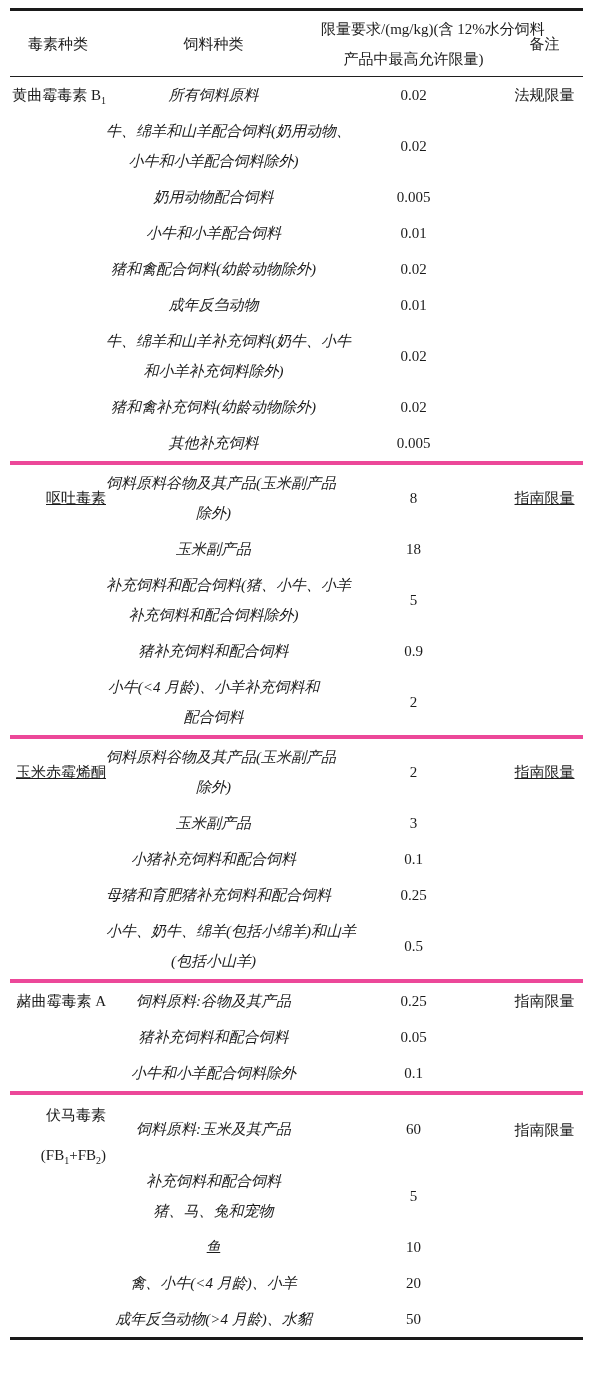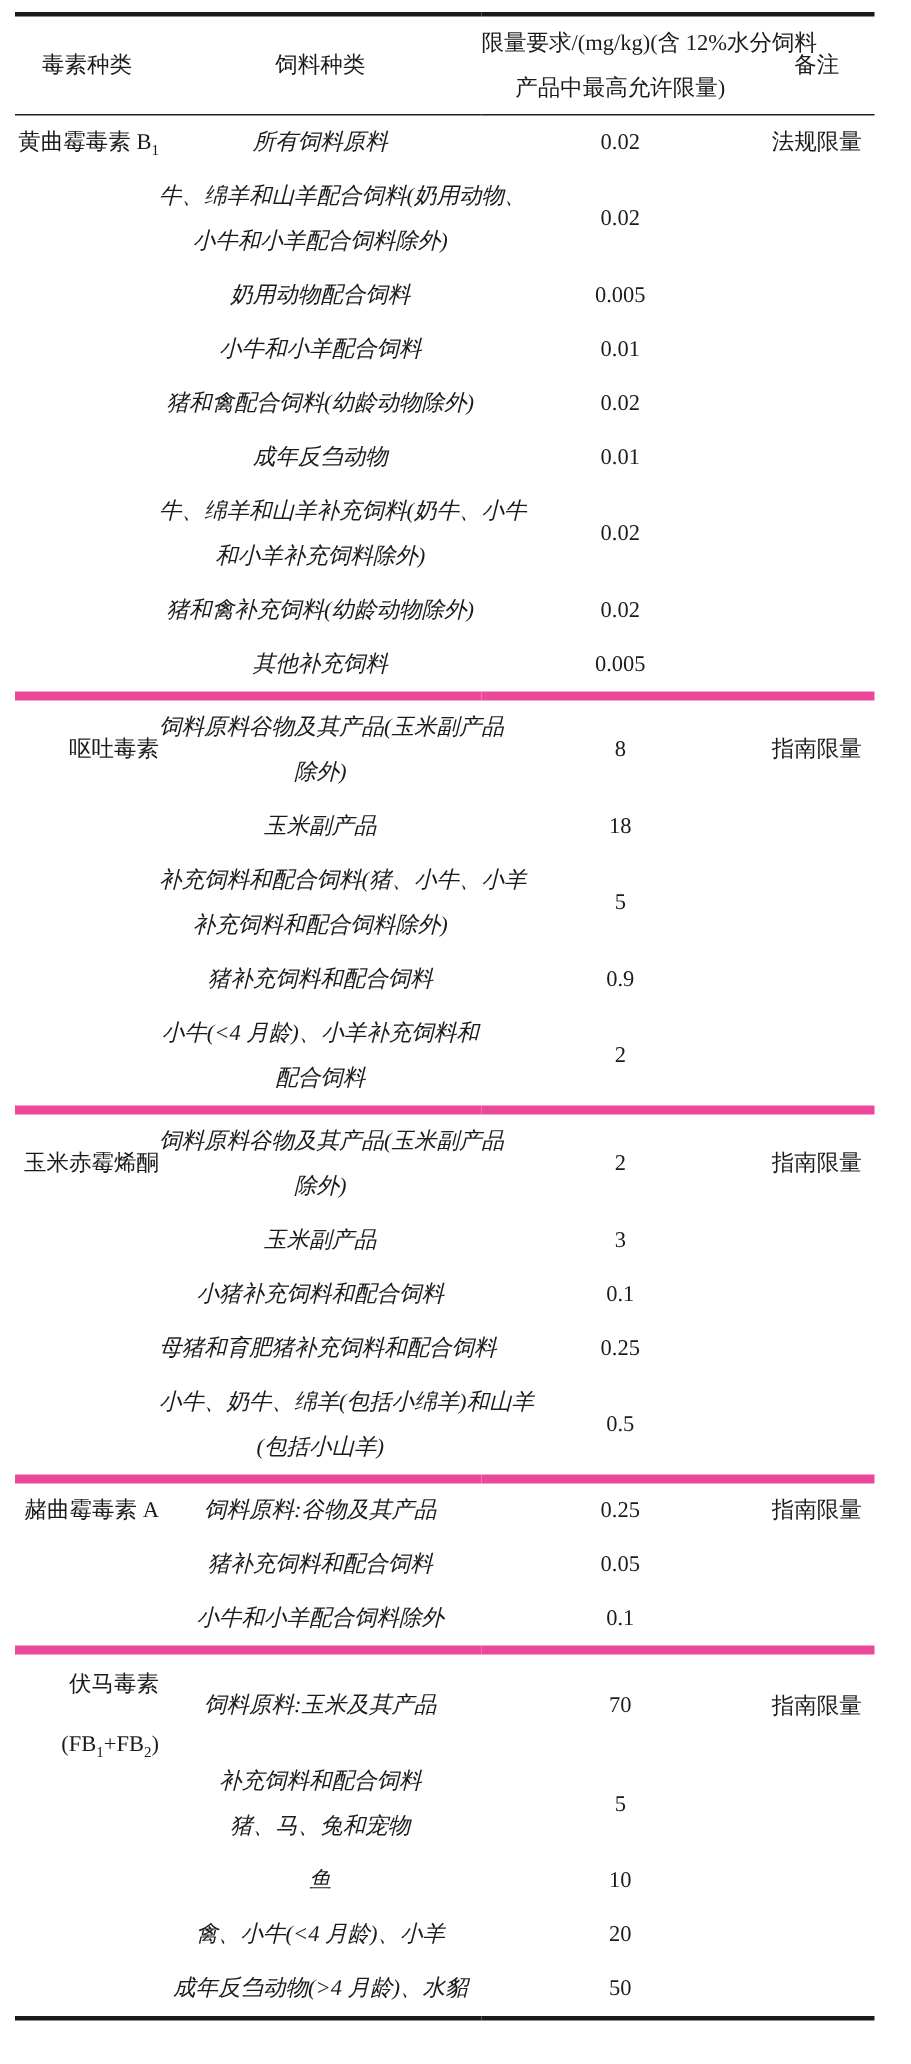--- a/index.html
+++ b/index.html
@@ -49,25 +49,25 @@
   }
   .hdr-line { white-space: nowrap; }
   tbody tr { height: 36px; }
   tbody td {
     font-size: 15px;
     line-height: 30px;
     text-align: center;
     vertical-align: middle;
     padding: 3px 0;
   }
-  tbody tr.sec-start td { border-top: 6px solid #ec4899; }
+  tbody tr.sec-start td { border-top: 4px solid #ec4899; }
   td.toxin-cell, td.note-cell { vertical-align: top; }
   td.toxin-cell .toxin-line { white-space: nowrap; text-align: right; }
   td.feed-cell .feed-line { white-space: nowrap; font-style: italic; }
-  td.pad-center { padding-top: 18px; }
+  td.pad-center { padding-top: 18px; text-decoration: underline; }
   td.sec5-toxin { line-height: 40px; padding-top: 0; }
   td.sec5-note  { padding-top: 20px; }
   tr.sec5-first { height: 70px; }
   sub { font-size: 10px; line-height: 0; }
 </style>
 </head>
 <body>
 
 <div>
 
@@ -246,21 +246,21 @@
           <td class="limit-cell">0.1</td>
         </tr>
         <tr class="sec-start sec5-first">
           <td rowspan="5" class="toxin-cell sec5-toxin">
             <div class="toxin-line">伏马毒素</div>
             <div class="toxin-line">(FB<sub>1</sub>+FB<sub>2</sub>)</div>
           </td>
           <td class="feed-cell">
             <div class="feed-line">饲料原料:玉米及其产品</div>
           </td>
-          <td class="limit-cell">70</td>
+          <td class="limit-cell">60</td>
           <td rowspan="5" class="note-cell sec5-note">指南限量</td>
         </tr>
         <tr>
           <td class="feed-cell">
             <div class="feed-line">补充饲料和配合饲料</div>
             <div class="feed-line">猪、马、兔和宠物</div>
           </td>
           <td class="limit-cell">5</td>
         </tr>
         <tr>

